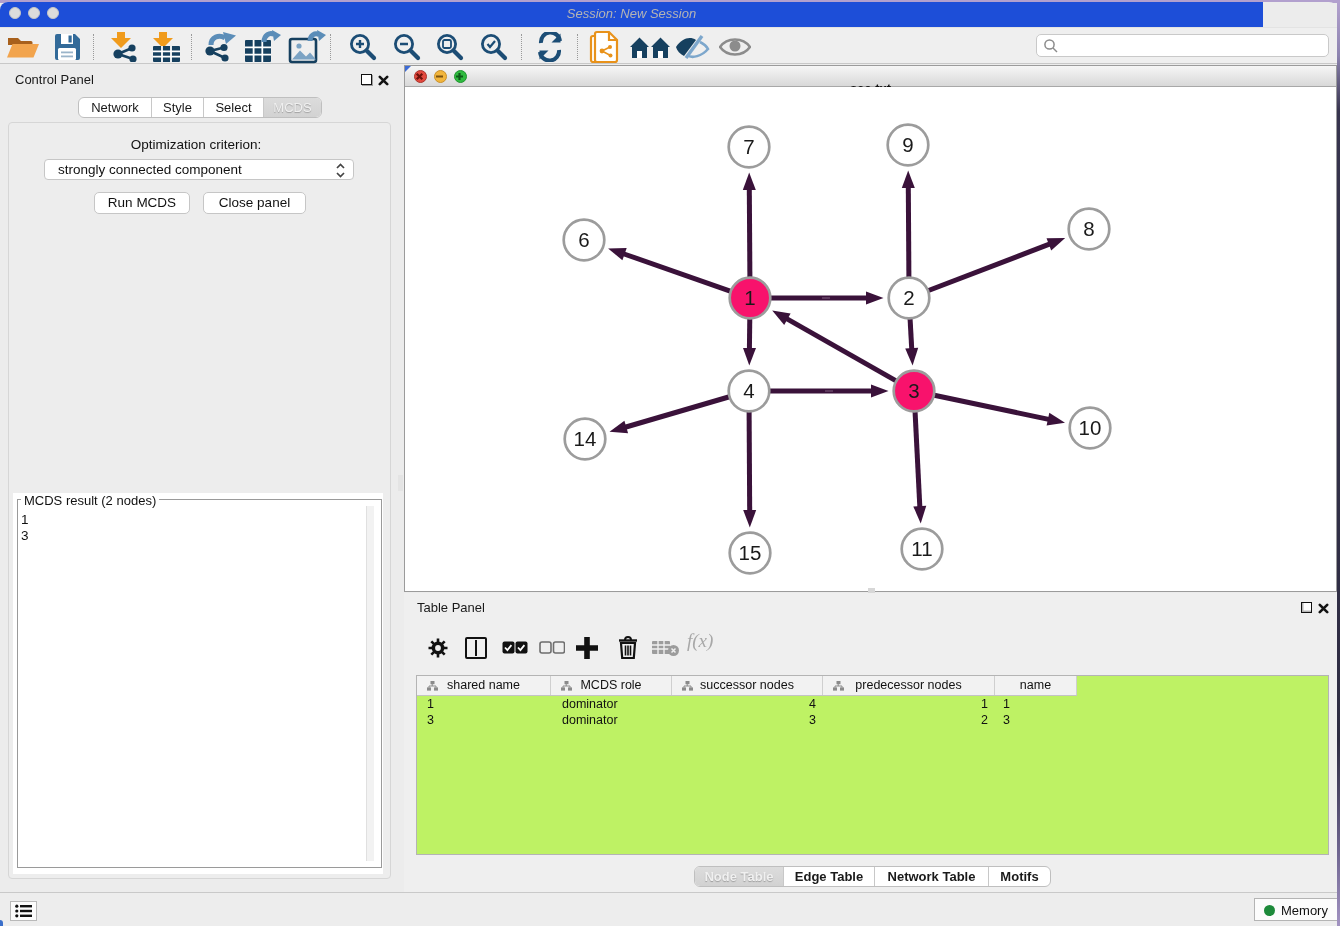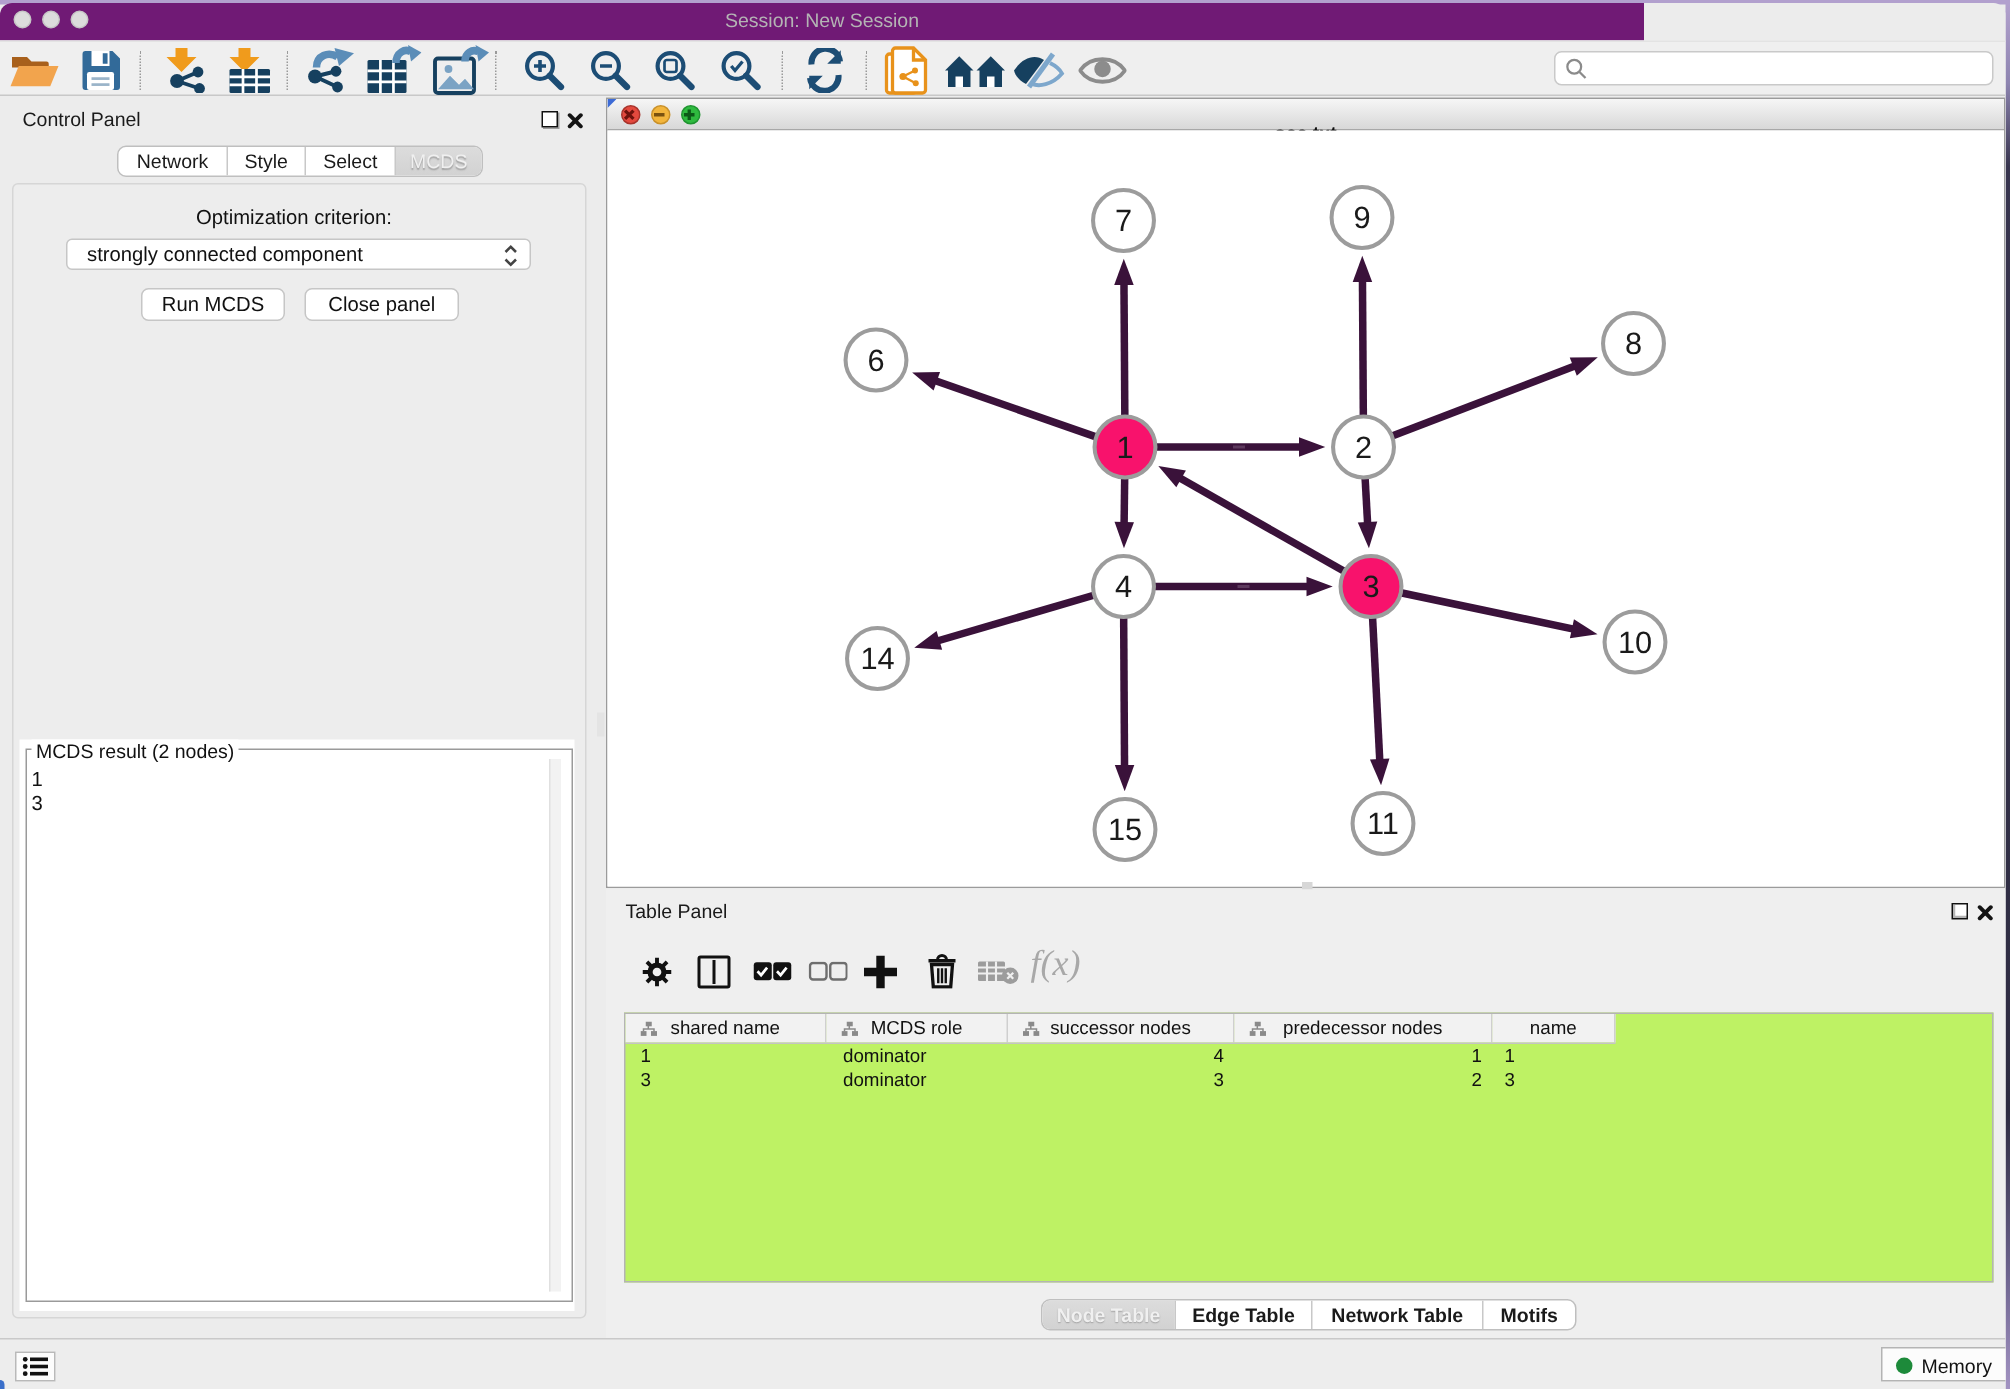--- a/index.html
+++ b/index.html
@@ -3,21 +3,21 @@
 <style>
   * { margin:0; padding:0; box-sizing:border-box; }
   html,body { width:1340px; height:926px; overflow:hidden; }
   body { font-family:"Liberation Sans",sans-serif; background:#ececec; position:relative; }
   .abs { position:absolute; }
   #edgeR { left:1337px; top:0; width:3px; height:926px;
     background:linear-gradient(#b4a2cf 0%,#8d84b0 6%,#37344e 12%,#2e2c42 80%,#6f6590 92%,#a293c2 100%); }
   #edgeT { left:0; top:0; width:1340px; height:3px; background:#b2a0ce; }
   #win { left:0; top:2px; width:1337px; height:924px; background:#ececec;
     border-radius:8px 8px 0 0; overflow:hidden; }
-  #titlebar { left:0; top:0; width:1096px; height:25px; background:#701a75; }
+  #titlebar { left:0; top:0; width:1263px; height:25px; background:#1d4ed8;font-style:italic; }
   .tl { position:absolute; top:5px; width:12px; height:12px; border-radius:50%;
         background:#dcdcdc; border:1px solid #c6c6c6; }
   #title { width:100%; top:4px; text-align:center; font-size:13px; color:#b4b4b4; }
   #toolbar { left:0; top:25px; width:1337px; height:37px; background:#efefef;
     border-top:1px solid #e3e3e3; border-bottom:1px solid #c8c8c8; }
   .sep { position:absolute; top:6px; height:26px; width:0;
          border-left:1px dotted #9a9a9a; }
   .ticon { position:absolute; top:3px; }
   #search { left:1036px; top:6px; width:293px; height:23px; background:#fff;
     border:1px solid #c9c9c9; border-radius:5px; }
@@ -343,21 +343,21 @@
     <svg width="28" height="16" viewBox="0 0 28 16" style="position:absolute;left:248px;top:47px">
       <g fill="#9c9c9c">
           <rect x="0" y="1" width="18" height="13" rx="1"></rect>
         </g>
       <g stroke="#efefef" stroke-width="1.4">
           <path d="M0 5 h18 M0 9 h18 M6 1 v13 M12 1 v13"></path>
         </g>
       <circle cx="21.5" cy="10.5" r="5.5" fill="#9c9c9c"></circle>
         <path d="M19.5 8.5 l4 4 M23.5 8.5 l-4 4" stroke="#efefef" stroke-width="1.5"></path>
       </svg>
-    <div style="position:absolute;left:283px;top:37px;font-family:'Liberation Serif',serif;font-style:italic;font-size:24px;color:#a8a8a8">f(x)</div>
+    <div style="position:absolute;left:283px;top:37px;font-family:'Liberation Serif',serif;font-style:italic;font-size:19px;color:#a8a8a8">f(x)</div>
     <div class="abs" id="ttable">
       <svg width="11" height="10" class="thicon" style="position:absolute;left:10px;top:5px">
           <g fill="#8a8a8a">
             <rect x="3.5" y="0" width="4" height="3.2"></rect>
             <rect x="0" y="6.4" width="4" height="3.2"></rect>
             <rect x="7" y="6.4" width="4" height="3.2"></rect>
             <path d="M5.2 3 v2 M2 6.6 v-1.6 h7 v1.6" stroke="#8a8a8a" fill="none"></path>
           </g>
         </svg>
       <svg width="11" height="10" class="thicon" style="position:absolute;left:144px;top:5px">

